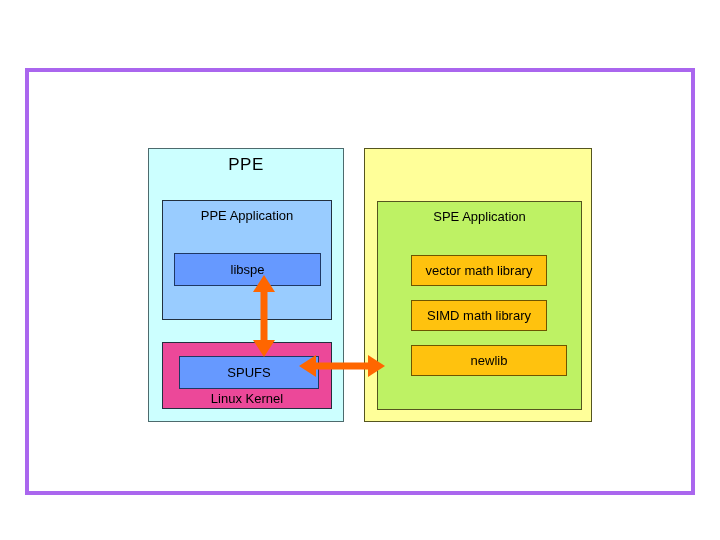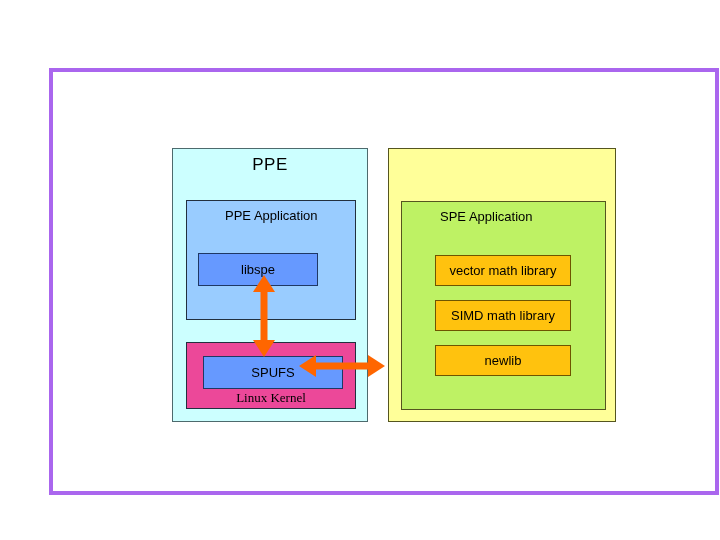--- a/index.html
+++ b/index.html
@@ -11,30 +11,29 @@
     color: #000;
     overflow: hidden;
   }
   .frame {
     position: absolute;
     left: 25px; top: 68px;
     width: 670px; height: 427px;
     border: 4px solid #aa66ee;
     box-sizing: border-box;
     background: #ffffff;
-    margin-left: 24px;
   }
   .box { position: absolute; box-sizing: border-box; }
   .group-title {
     position: absolute; left: 0; top: 6px; width: 100%;
     text-align: center; font-size: 17px; letter-spacing: .5px;
   }
   .inner-title {
     position: absolute; left: 0; top: 7px; width: 100%;
-    text-align: left; font-size: 13px; padding-left: 38px;
+    text-align: center; font-size: 13px;
   }
   .leaf-label {
     position: absolute; left: 0; top: 0; width: 100%; height: 100%;
     display: flex; align-items: center; justify-content: center;
     font-size: 13px;
   }
   
   .ppe-outer {
     left: 144px; top: 144px; width: 196px; height: 274px;
     background: #ccffff; border: 1px solid #4d6a6d;
@@ -43,41 +42,41 @@
     left: 13px; top: 51px; width: 170px; height: 120px;
     background: #99ccff; border: 1px solid #22303f;
   }
   .ppe-kernel {
     left: 13px; top: 193px; width: 170px; height: 67px;
     background: #ec4899; border: 1px solid #22303f;
   }
   .blue-leaf {
     background: #6699ff; border: 1px solid #1f3864;
   }
-  .libspe-box { left: 11px; top: 52px; width: 120px; height: 33px; }
+  .libspe-box { left: 11px; top: 52px; width: 147px; height: 33px; }
   .spufs-box  { left: 16px; top: 13px; width: 140px; height: 33px; }
   .kernel-label {
     position: absolute; left: 0; bottom: 2px; width: 100%;
-    text-align: center; font-size: 13px; font-family: Liberation Serif, serif;
+    text-align: center; font-size: 13px;
   }
   
   .spe-outer {
     left: 360px; top: 144px; width: 228px; height: 274px;
     background: #ffff99; border: 1px solid #55551f;
   }
   .spe-app {
     left: 12px; top: 52px; width: 205px; height: 209px;
     background: #bef264; border: 1px solid #55551f;
   }
   .gold-leaf {
     background: #ffc20e; border: 1px solid #6e5500;
   }
   .vector-box { left: 33px; top: 53px;  width: 136px; height: 31px; }
   .simd-box   { left: 33px; top: 98px;  width: 136px; height: 31px; }
-  .newlib-box { left: 33px; top: 143px; width: 136px; height: 31px; }
+  .newlib-box { left: 33px; top: 143px; width: 156px; height: 31px; }
   
   .arrows-svg {
     position: absolute; left: 0; top: 0;
     width: 720px; height: 540px;
     pointer-events: none;
   }
 </style>
 </head>
 <body>
 

